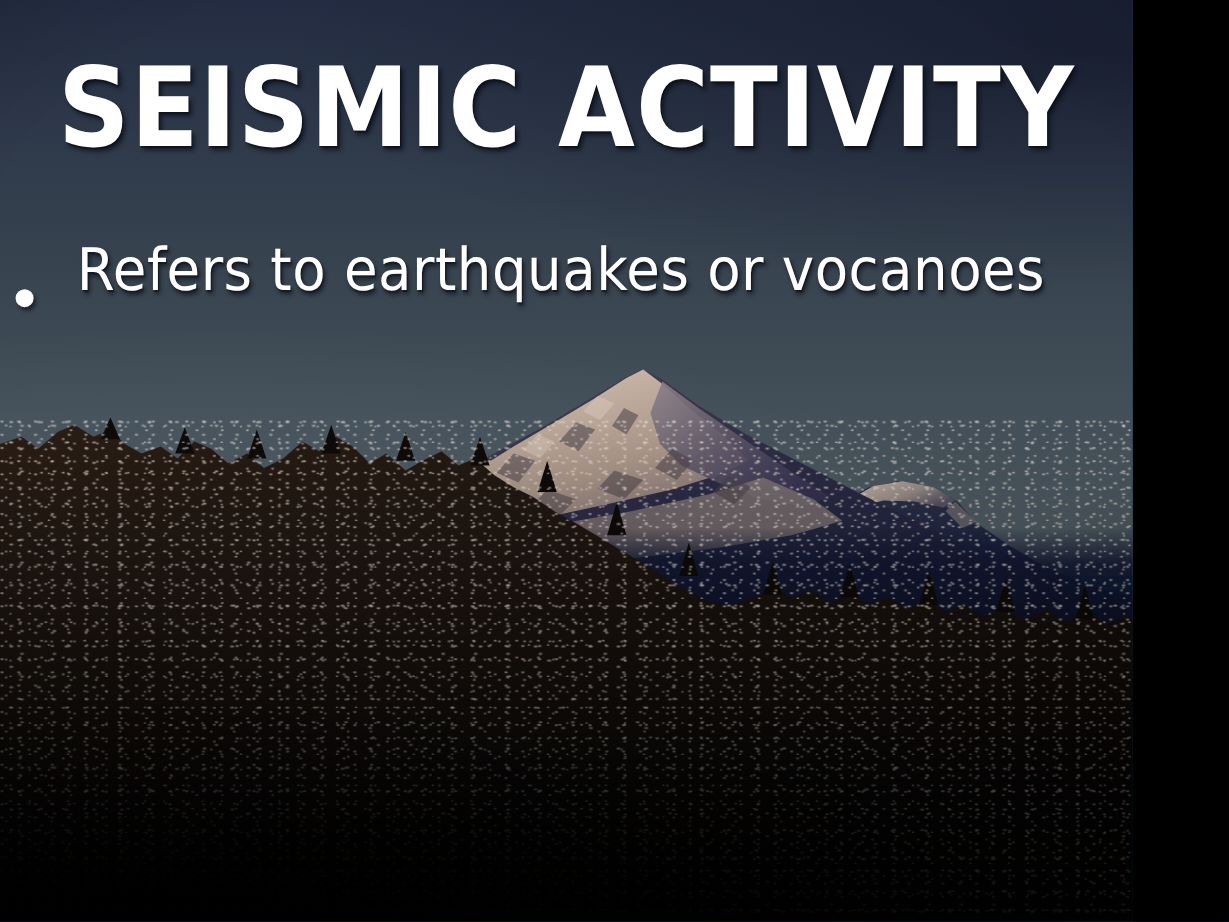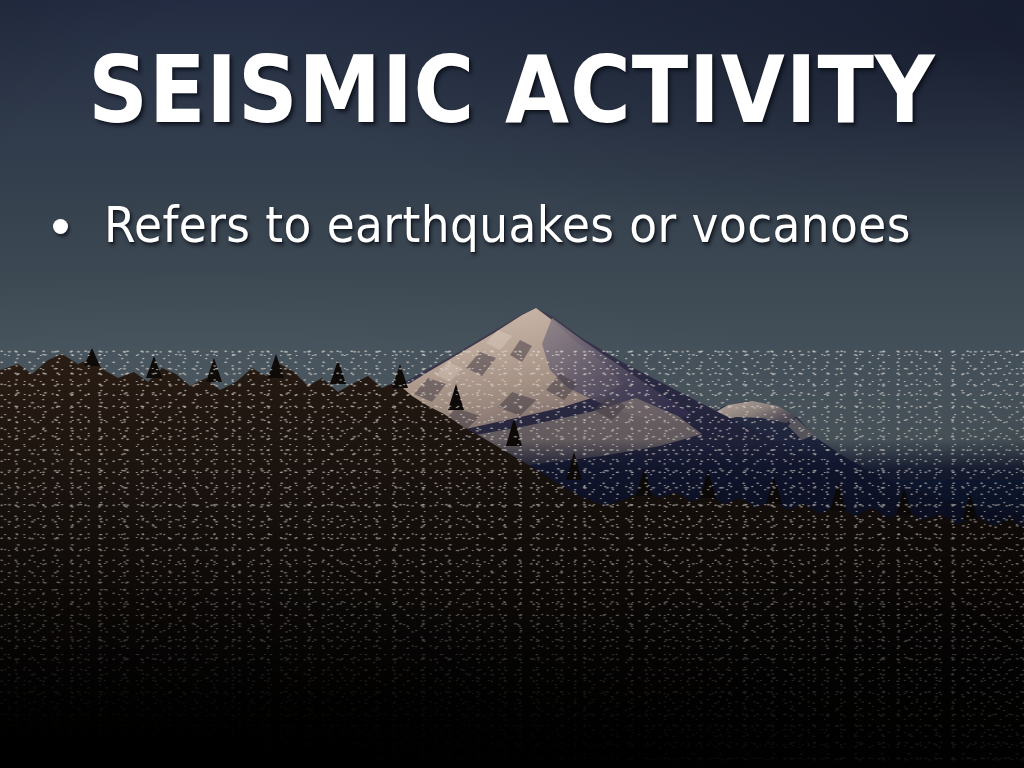--- a/index.html
+++ b/index.html
@@ -7,21 +7,21 @@
     margin: 0;
     padding: 0;
     background: #000;
   }
   body {
     font-family: "Liberation Sans", sans-serif;
   }
 
   #slide {
     position: relative;
-    width: 1024px;
+    width: 944px;
     height: 768px;
     overflow: hidden;
     background: #0c4a6e;
   }
 
   
   .photo {
     position: absolute;
     inset: 0;
     overflow: hidden;
@@ -143,21 +143,21 @@
       3px 3px 4px rgba(10,14,24,0.72),
       1px 1px 1px rgba(10,14,24,0.55);
     white-space: nowrap;
   }
 
   .bullet-row {
     position: absolute;
     left: 0; right: 0;
     top: 196px;
     display: flex;
-    align-items: center;
+    align-items: flex-end;
     justify-content: center;
   }
   .bullet-dot {
     width: 15px;
     height: 15px;
     border-radius: 50%;
     background: #ffffff;
     margin-right: 36px;
     flex: none;
     box-shadow: 2px 3px 3px rgba(10,14,24,0.6);

